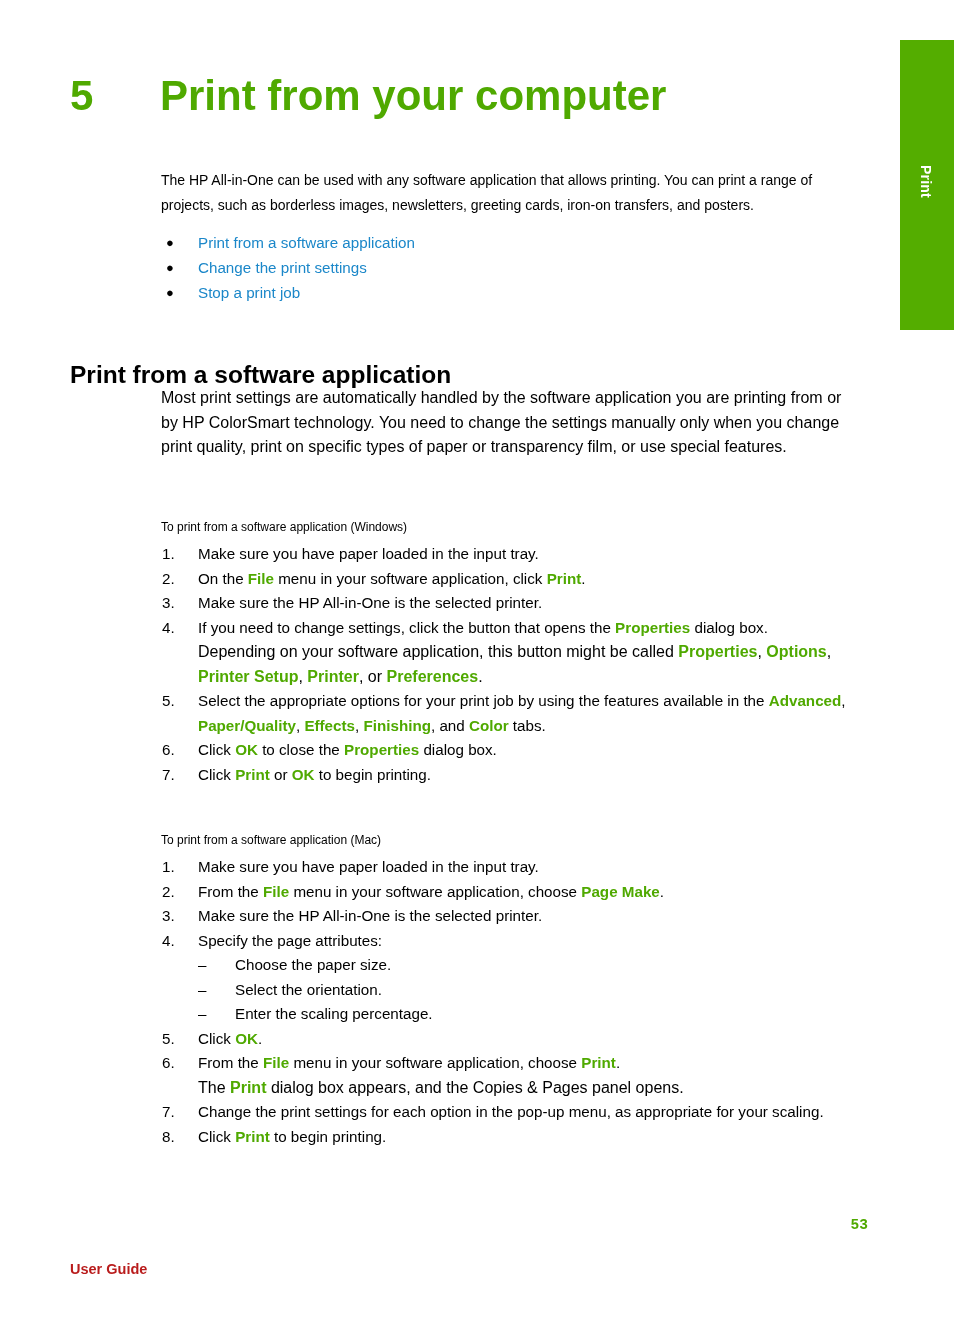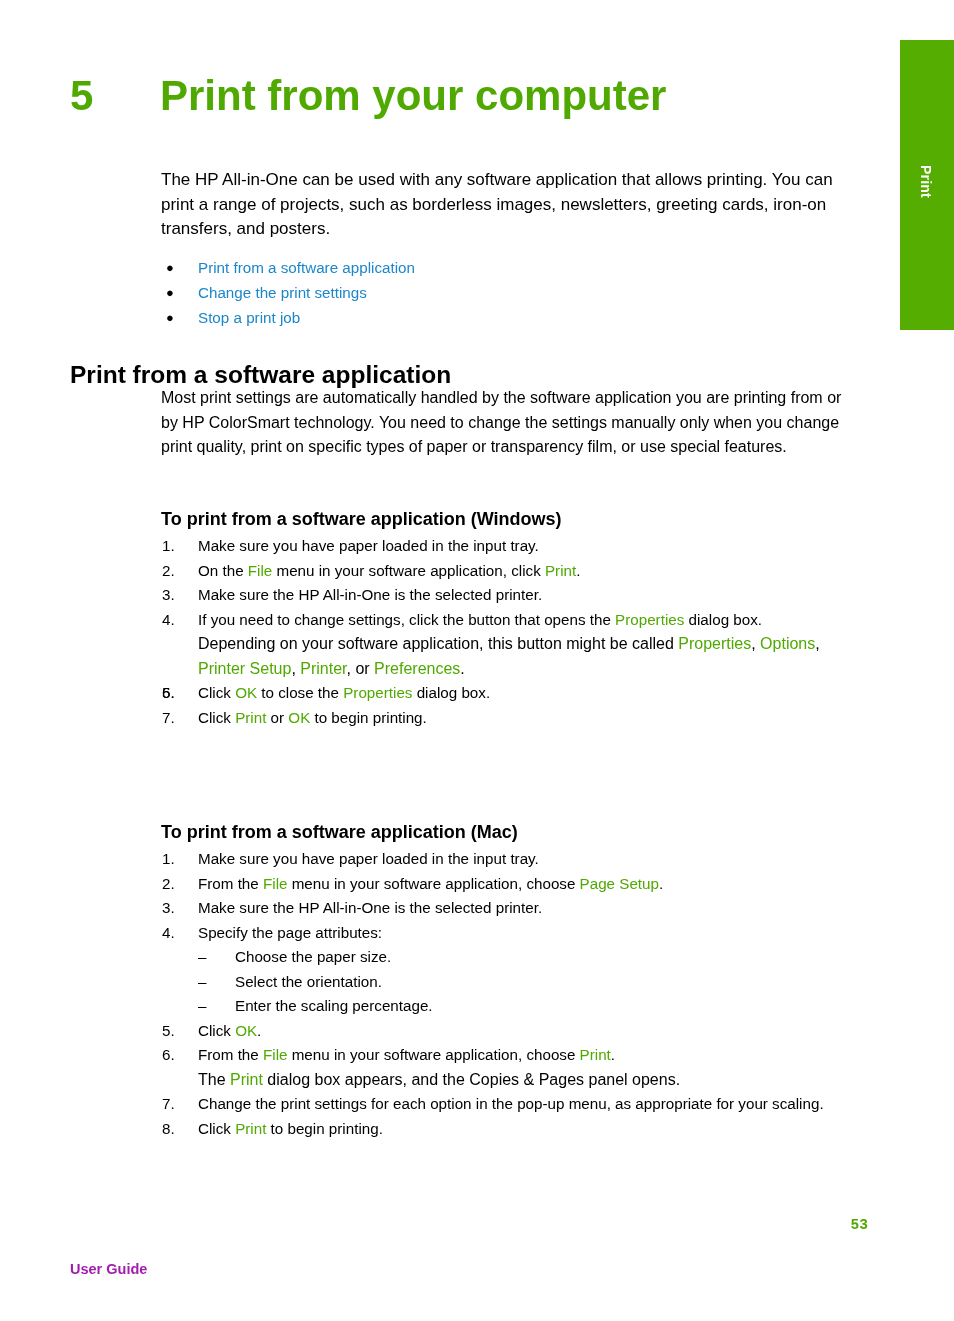--- a/index.html
+++ b/index.html
@@ -77,21 +77,21 @@
 
   
   .body-col {
     position: absolute;
     left: 161px;
     top: 168px;
     width: 694px;
   }
   p.intro {
     margin: 0;
-    font-size: 17px;
+    font-size: 14px;
     line-height: 24.5px;
     color: #000;
     text-align: left;
   }
 
   
   ul.toc-list {
     list-style: none;
     margin: 13px 0 0 0;
     padding: 0;
@@ -143,24 +143,24 @@
   
   .procedure {
     position: absolute;
     left: 161px;
     width: 700px;
   }
   .proc-windows { top: 508px; }
   .proc-mac { top: 821px; }
 
   .proc-title {
-    font-size: 18px;
-    font-weight: bold;
+    font-size: 12px;
+    font-weight: normal;
     line-height: 22px;
-    margin: 0 0 4px 0;
+    margin: 8px 0 4px 0;
   }
   ol.steps {
     list-style: none;
     margin: 0;
     padding: 0;
     counter-reset: stepnum;
   }
   ol.steps > li {
     position: relative;
     padding-left: 37px;
@@ -198,31 +198,31 @@
     position: absolute;
     left: 0px;
     top: 0;
     font-size: 15.2px;
     line-height: 24.5px;
   }
 
   
   .ui {
     color: #4fa900;
-    font-weight: normal;
+    font-weight: bold;
   }
 
   
   .footer-left {
     position: absolute;
     left: 70px;
     top: 1261px;
     font-size: 14.5px;
     font-weight: bold;
-    color: #a21caf;
+    color: #b91c1c;
   }
   .footer-right {
     position: absolute;
     left: 780px;
     top: 1217px;
     width: 88px;
     text-align: right;
     font-size: 14.5px;
     font-weight: bold;
     color: #4fa900;
@@ -283,20 +283,21 @@
         <span class="marker">3.</span>
         <span class="step-text">Make sure the HP All-in-One is the selected printer.</span>
       </li>
       <li>
         <span class="marker">4.</span>
         <span class="step-text">If you need to change settings, click the button that opens the <span class="ui">Properties</span> dialog box.</span>
         <div class="step-cont">Depending on your software application, this button might be called <span class="ui">Properties</span>, <span class="ui">Options</span>, <span class="ui">Printer Setup</span>, <span class="ui">Printer</span>, or <span class="ui">Preferences</span>.</div>
       </li>
       <li>
         <span class="marker">5.</span>
+        <span class="step-text">Select the appropriate options for your print job by using the features available in the <span class="ui">Advanced</span>, <span class="ui">Paper/Quality</span>, <span class="ui">Effects</span>, <span class="ui">Finishing</span>, and <span class="ui">Color</span> tabs.</span>
       </li>
       <li>
         <span class="marker">6.</span>
         <span class="step-text">Click <span class="ui">OK</span> to close the <span class="ui">Properties</span> dialog box.</span>
       </li>
       <li>
         <span class="marker">7.</span>
         <span class="step-text">Click <span class="ui">Print</span> or <span class="ui">OK</span> to begin printing.</span>
       </li>
     </ol>
@@ -304,21 +305,21 @@
 
   <div class="procedure proc-mac">
     <p class="proc-title">To print from a software application (Mac)</p>
     <ol class="steps">
       <li>
         <span class="marker">1.</span>
         <span class="step-text">Make sure you have paper loaded in the input tray.</span>
       </li>
       <li>
         <span class="marker">2.</span>
-        <span class="step-text">From the <span class="ui">File</span> menu in your software application, choose <span class="ui">Page Setup</span>.</span>
+        <span class="step-text">From the <span class="ui">File</span> menu in your software application, choose <span class="ui">Page Make</span>.</span>
       </li>
       <li>
         <span class="marker">3.</span>
         <span class="step-text">Make sure the HP All-in-One is the selected printer.</span>
       </li>
       <li>
         <span class="marker">4.</span>
         <span class="step-text">Specify the page attributes:</span>
         <ul class="sub-list">
           <li>

